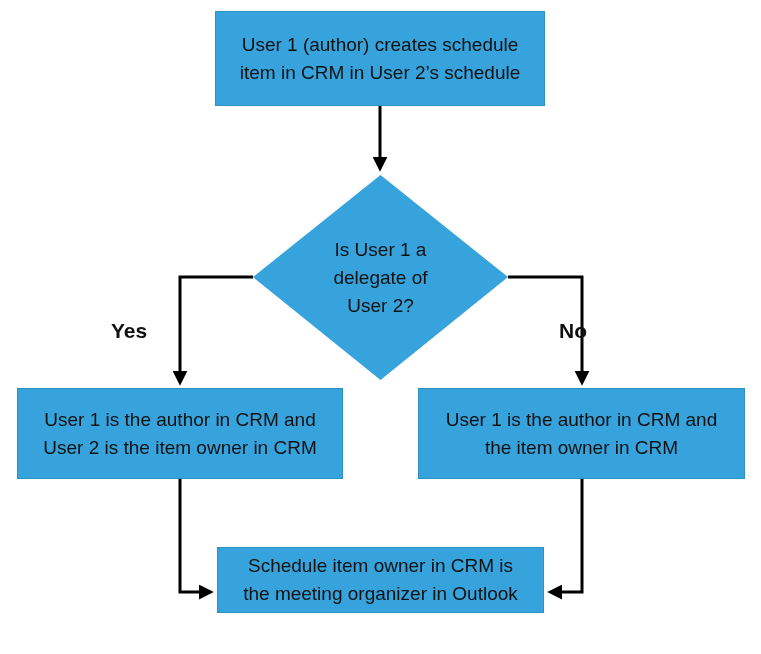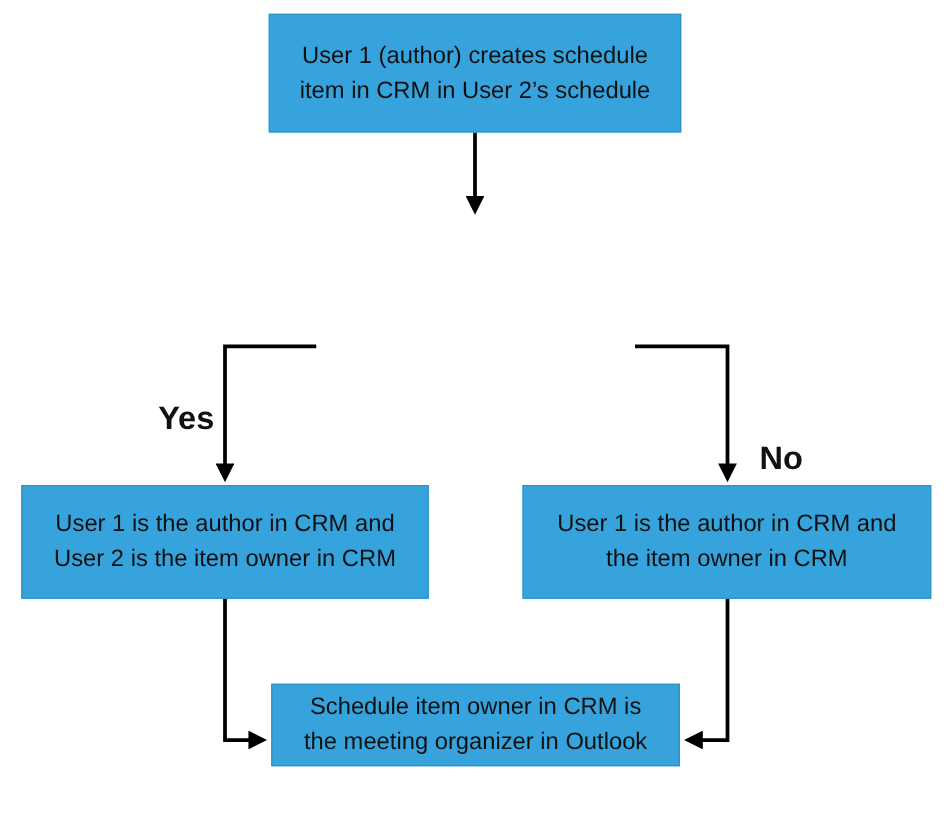--- a/index.html
+++ b/index.html
@@ -51,28 +51,28 @@
   .node-yes   { left:17px;  top:388px; width:326px; height:91px; }
   .node-no    { left:418px; top:388px; width:327px; height:91px; }
   .node-merge { left:217px; top:547px; width:327px; height:66px; }
   .node-decision{
     left:253px; top:175px; width:255px; height:205px;
     border:none;
     clip-path:polygon(50% 0%, 100% 49.8%, 50% 100%, 0% 49.8%);
   }
   .edge-label{
     position:absolute;
-    font-size:26px;
+    font-size:21px;
     font-weight:bold;
     color:var(--text-color);
     width:76px;
-    text-align:center;
+    text-align:left;
   }
   .label-yes{ left:111px; top:319px; }
-  .label-no { left:587px; top:319px;margin-top:32px; }
+  .label-no { left:559px; top:319px; }
 </style>
 </head>
 <body>
 
 <div class="canvas">
 
   <svg class="connectors" viewBox="0 0 761 654" xmlns="http://www.w3.org/2000/svg" aria-hidden="true">
     <defs>
       <marker id="arrow" viewBox="0 0 10 10" refX="7.5" refY="5" markerWidth="5" markerHeight="5" orient="auto-start-reverse">
         <path d="M 0 0 L 10 5 L 0 10 Z"></path>
@@ -83,20 +83,25 @@
     <path d="M 508 277 L 582 277 L 582 382" marker-end="url(#arrow)"></path>
     <path d="M 180 479 L 180 592 L 210 592" marker-end="url(#arrow)"></path>
     <path d="M 582 479 L 582 592 L 551 592" marker-end="url(#arrow)"></path>
   </svg>
 
   <div class="node node-start">
     <span>User 1 (author) creates schedule
 item in CRM in User 2’s schedule</span>
   </div>
 
+  <div class="node node-decision">
+    <span>Is User 1 a
+delegate of
+User 2?</span>
+  </div>
 
   <span class="edge-label label-yes">Yes</span>
 
   <span class="edge-label label-no">No</span>
 
   <div class="node node-yes">
     <span>User 1 is the author in CRM and
 User 2 is the item owner in CRM</span>
   </div>
 

